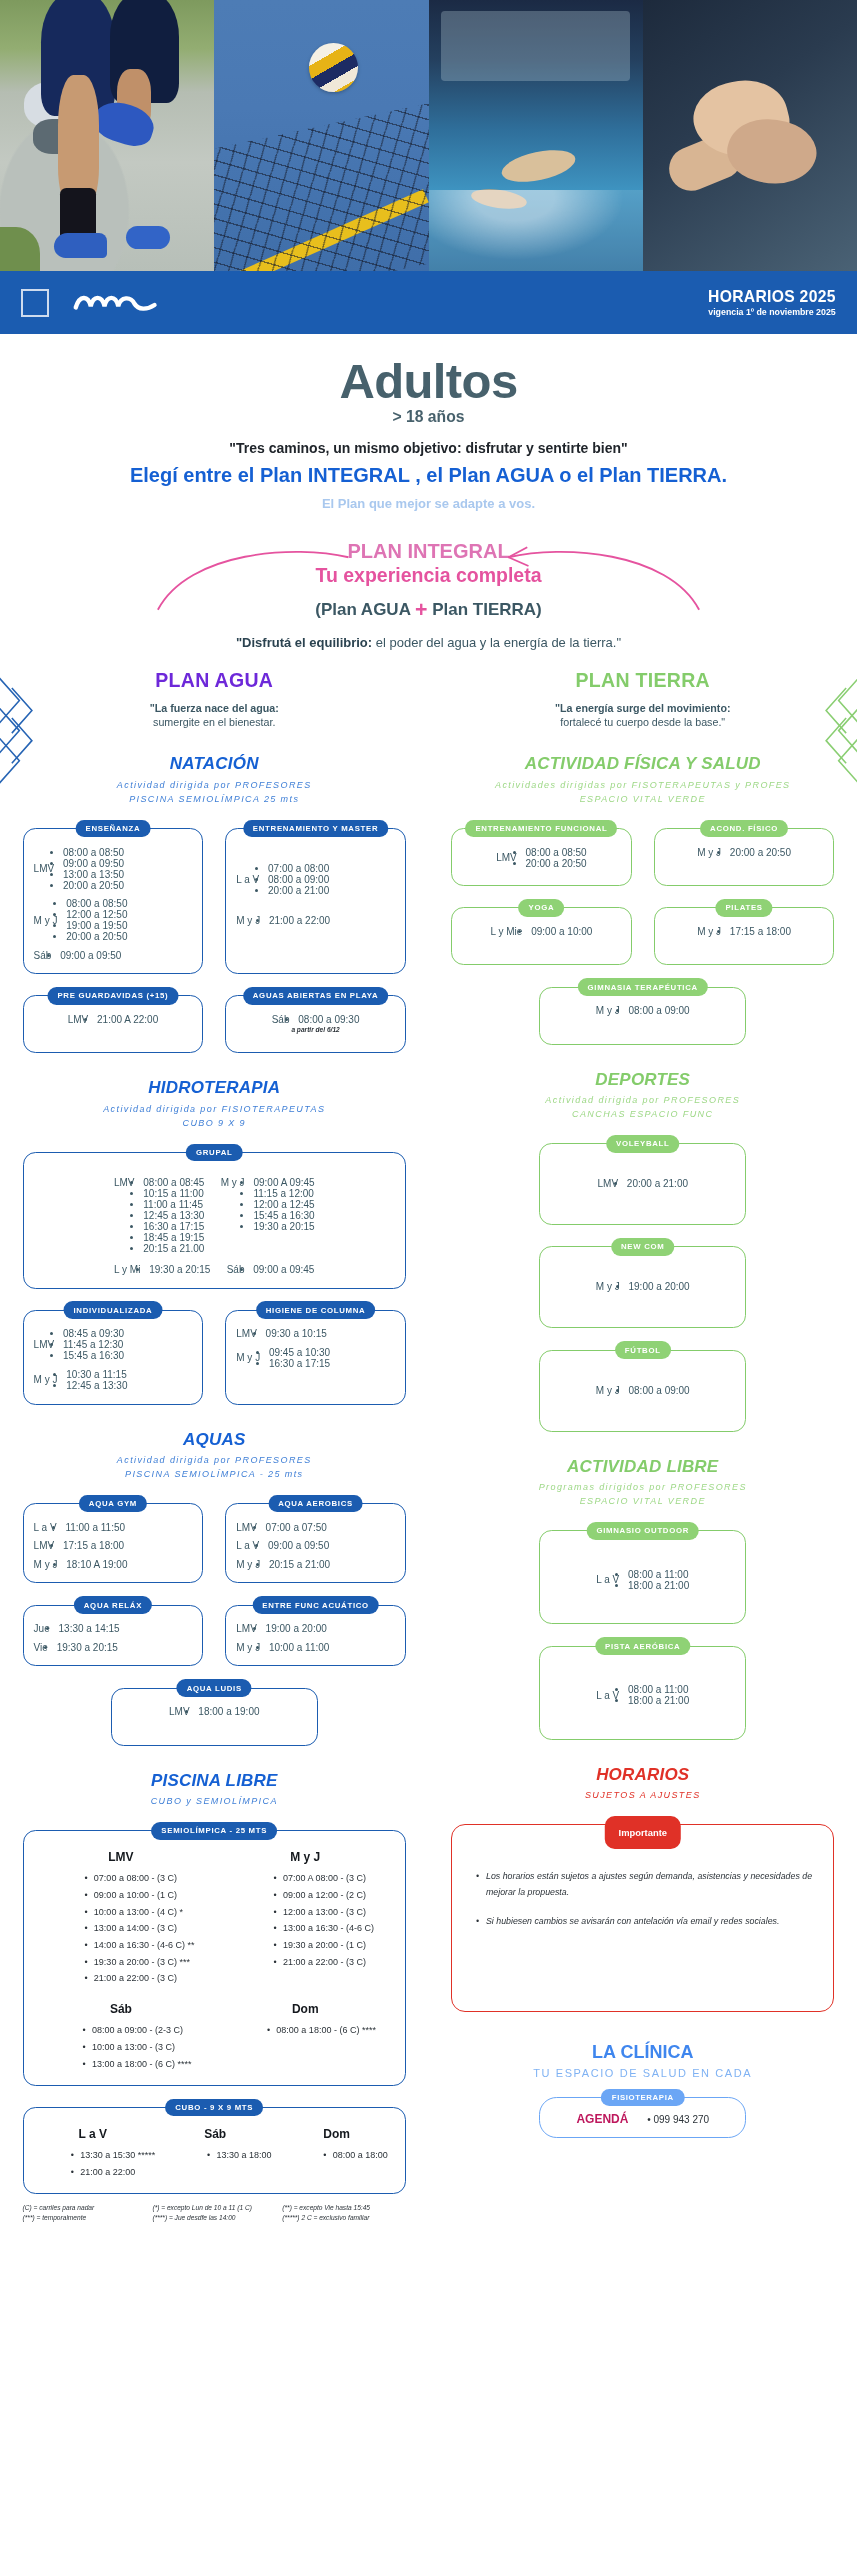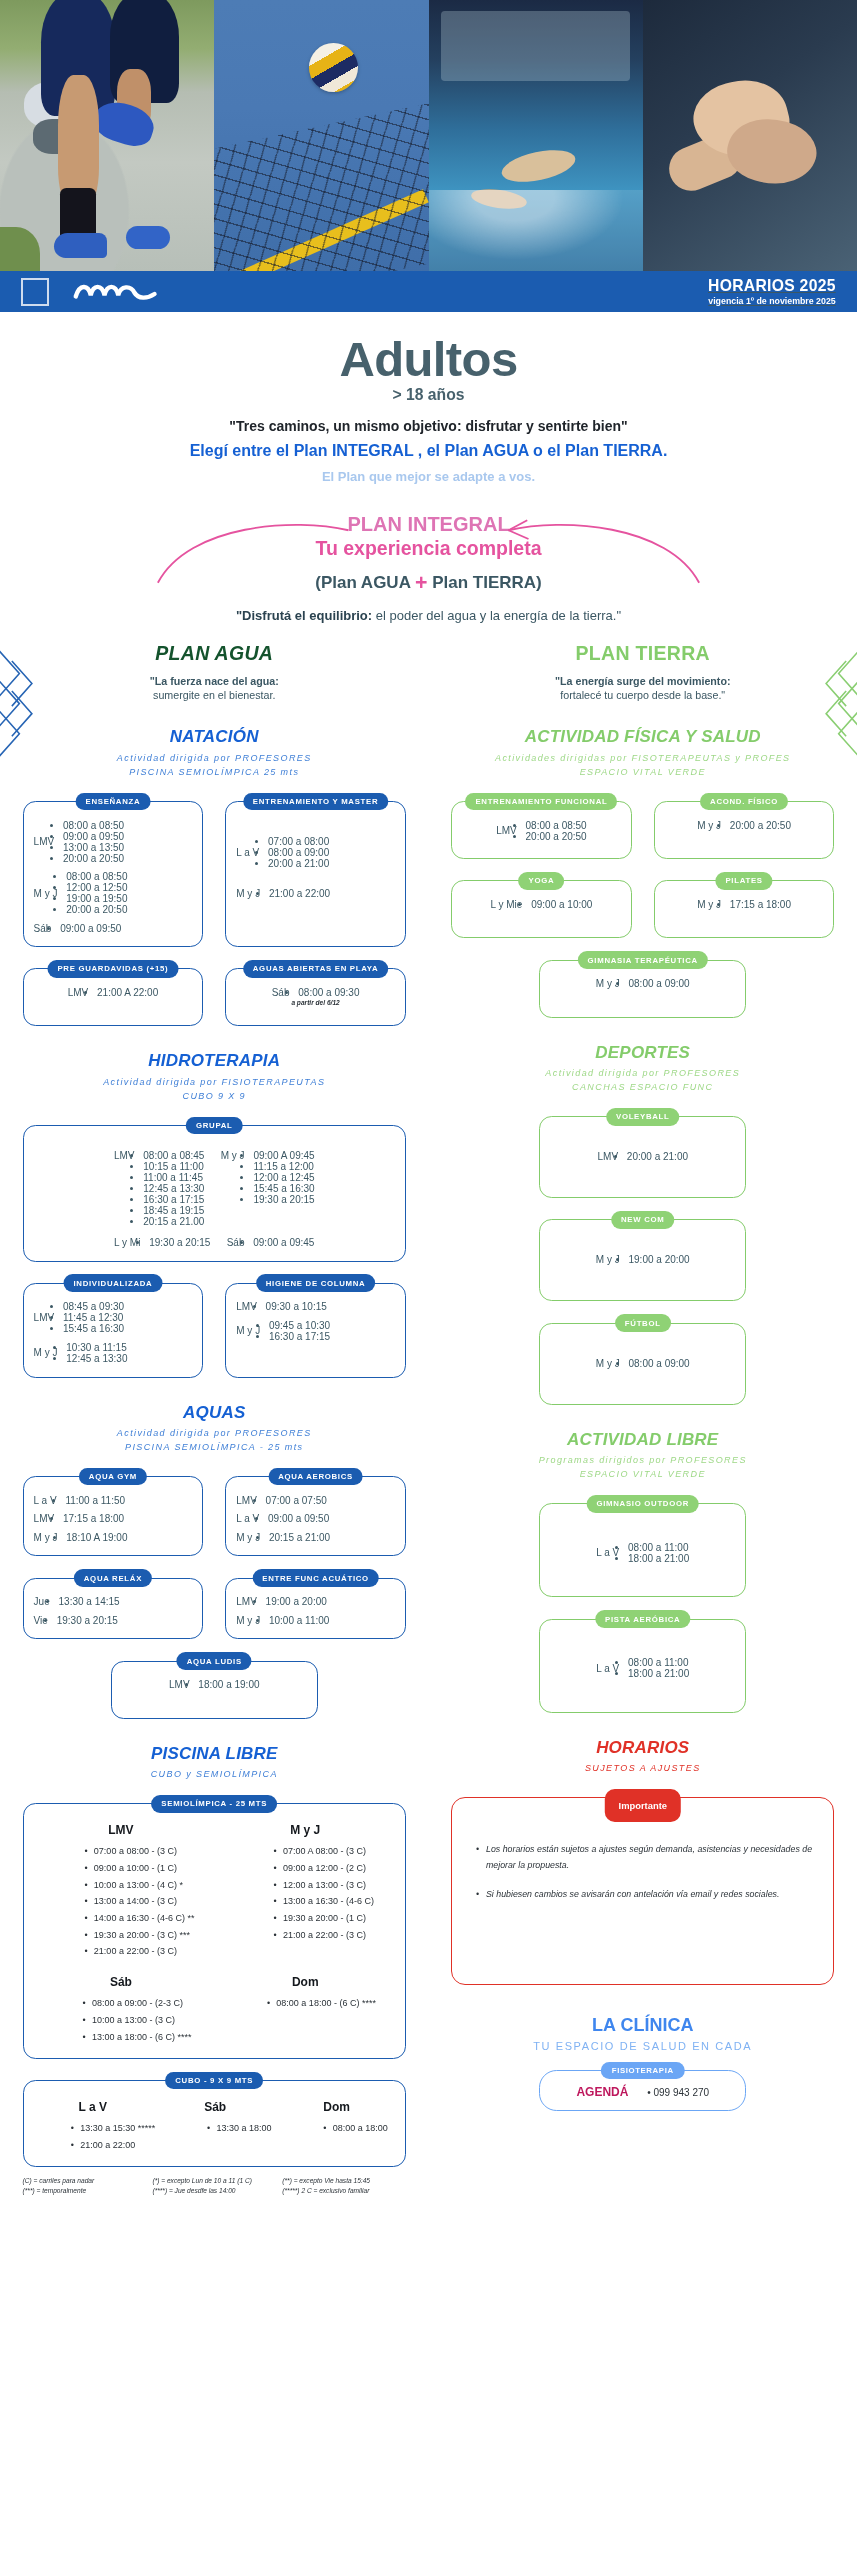--- a/index.html
+++ b/index.html
@@ -47,52 +47,52 @@
   .ph3 .swim{position:absolute;left:34%;top:56%;width:75px;height:28px;background:#d9c09b;border-radius:50%;transform:rotate(-12deg);}
   .ph3 .swim2{position:absolute;left:20%;top:70%;width:56px;height:17.6px;background:#c9a87f;border-radius:50%;transform:rotate(8deg);}
   .ph3 .foam{position:absolute;left:0;bottom:0;width:100%;height:30%;background:radial-gradient(ellipse at 40% 10%, rgba(255,255,255,.45) 0 22%, transparent 60%), rgba(255,255,255,.12);}
 
   .ph4 { background:linear-gradient(145deg,#1d2a3c 0%,#2a3b4f 40%,#4a6275 100%); }
   .ph4 .hand1{position:absolute;left:24%;top:30%;width:94px;height:75px;background:#e4c3a2;border-radius:46% 54% 40% 60%;transform:rotate(-14deg);}
   .ph4 .hand2{position:absolute;left:40%;top:44%;width:88px;height:65px;background:#cfa98a;border-radius:56% 42% 58% 40%;transform:rotate(16deg);}
   .ph4 .wrist{position:absolute;left:12%;top:52%;width:75px;height:44px;background:#d8b593;border-radius:25px;transform:rotate(-22deg);}
 
   
-  .bar { background:#1b5cb0; height:41px; display:flex; align-items:center; padding:0 21.3px;text-decoration:underline; }
+  .bar { background:#1b5cb0; height:63px; display:flex; align-items:center; padding:0 21.3px; }
   .bar .left { display:flex; align-items:center; gap:24px; }
   .sq { width:28px;height:28px;border:2.5px solid #cfdcee; }
   .wave svg { display:block; }
   .bar .right { margin-left:auto; text-align:right; line-height:1.25; }
   .bar .right .t1 { color:#fff; font-weight:bold; font-size:15.7px; letter-spacing:0.3px; }
   .bar .right .t2 { color:#fff; font-weight:bold; font-size:8.8px; }
 
   
   .titleblock { text-align:center; padding:22.6px 0 3.8px; }
   .h-adultos { font-size:49px; font-weight:bold; color:#47616c; letter-spacing:-0.6px; line-height:1; }
   .h-age { font-size:15.7px; font-weight:bold; color:#47616c; margin-top:2.5px; }
   .tagline { font-size:14px; font-weight:bold; color:#20252b; margin-top:14px; }
-  .elegi { font-size:16px; font-weight:bold; color:#1560d3; margin-top:8.2px; }
+  .elegi { font-size:20px; font-weight:bold; color:#1560d3; margin-top:8.2px; }
   .planmejor { font-size:13px; font-weight:bold; color:#a9c8ee; margin-top:8.8px; }
 
   
   .integral { position:relative; text-align:center; margin-top:25px; }
   .integral .arc { position:absolute; left:0; right:0; top:-3.8px; height:75px; pointer-events:none; }
   .pi-1 { font-size:20px; font-weight:bold; color:#de74b4; }
   .pi-2 { font-size:19.5px; font-weight:bold; color:#e5539f; margin-top:1.3px; }
   .pi-3 { font-size:17px; font-weight:bold; color:#3b5763; margin-top:11.3px; }
   .pi-3 .plus { color:#e5539f; font-size:21.3px; vertical-align:-1.9px; }
   .pi-4 { font-size:13px; color:#3b5763; margin-top:11.3px; }
   .pi-4 b { color:#2b4350; }
 
   
   .cols { display:flex; margin-top:19px; position:relative; }
   .col { width:429px; padding:0 22.6px; position:relative; }
   .col-head { text-align:center; }
   .plan-title { font-size:19.5px; font-weight:bold; letter-spacing:0.3px; }
-  .agua .plan-title { color:#14532d;font-style:italic; }
+  .agua .plan-title { color:#6d28d9; }
   .tierra .plan-title { color:#84cc6b; }
   .plan-quote { font-size:10.7px; font-weight:bold; color:#3b5763; margin-top:8.8px; line-height:1.35; }
   .plan-quote span { font-weight:normal; display:block; }
 
   .sec-title { text-align:center; margin-top:25px;font-style:italic; }
   .sec-title h3 { font-size:17px; font-weight:bold; letter-spacing:0.2px; }
   .agua .sec-title h3 { color:#1560d3; }
   .tierra .sec-title h3 { color:#84cc6b; }
   .sec-title p { font-size:9px; letter-spacing:1.4px; margin-top:4.4px; line-height:1.55; }
   .agua .sec-title p { color:#3f7fd6; }

